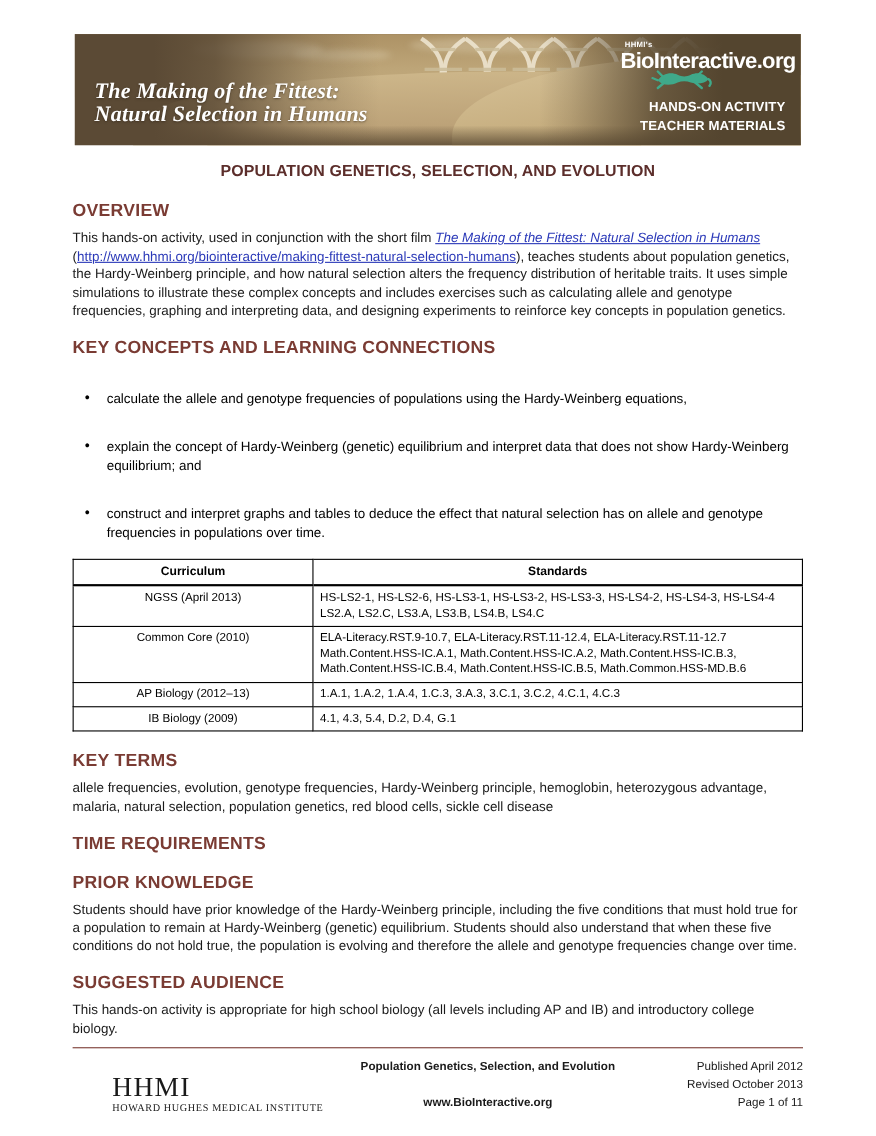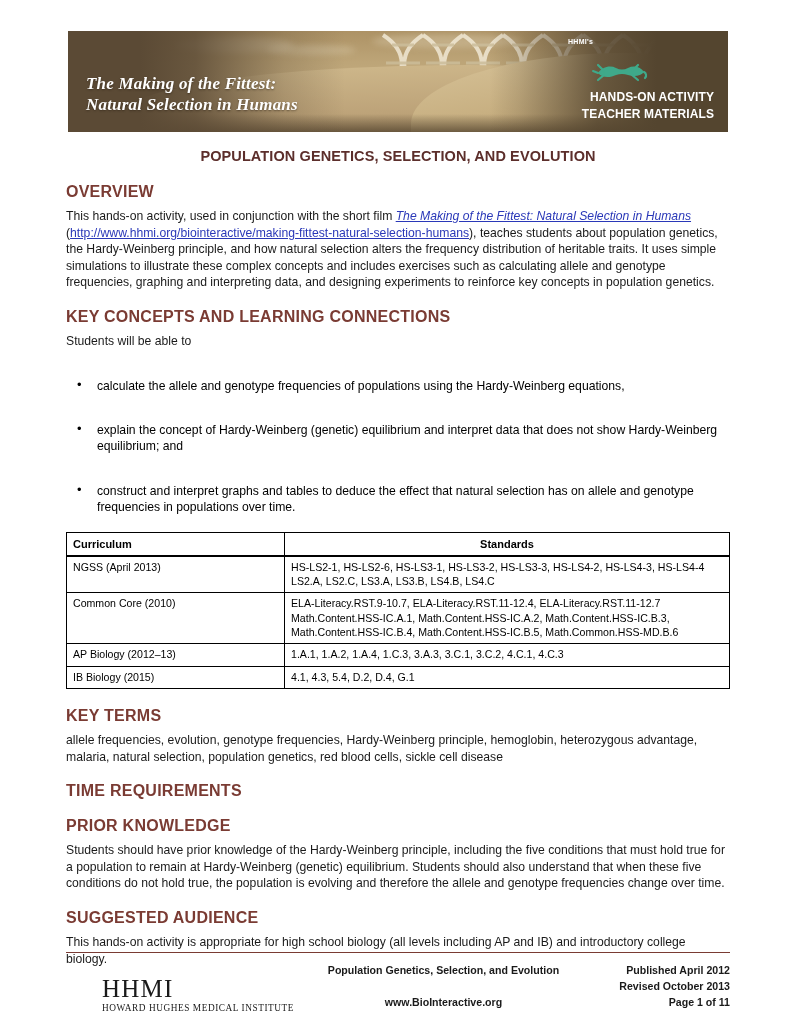--- a/index.html
+++ b/index.html
@@ -94,21 +94,21 @@
   }
 
   .banner-title {
     position: absolute;
     left: 18px;
     top: 42px;
     color: #ffffff;
     font-family: "Liberation Serif", serif;
     font-style: italic;
     font-weight: 700;
-    font-size: 17px;
+    font-size: 20px;
     line-height: 21px;
     letter-spacing: .2px;
     text-shadow: 0 1px 2px rgba(40,30,18,.55);
     white-space: nowrap;
   }
   .banner-title .l2 { display:block; }
 
   .banner-kicker {
     position: absolute;
     right: 14px;
@@ -223,23 +223,23 @@
     vertical-align: top;
     line-height: 14.3px;
   }
   table.curriculum thead th {
     font-weight: 700;
     font-size: 11px;
     border-bottom: 2px solid #000;
     padding-top: 4px;
     padding-bottom: 4px;
   }
-  th.col-curriculum { text-align: left; width: 205px; }
+  th.col-curriculum { text-align: center; width: 205px; }
   th.col-standards { text-align: center; }
-  td.c-name { white-space: nowrap; }
+  td.c-name { white-space: nowrap; text-align: center; }
   td.c-std .std-line { display: block; white-space: nowrap; }
 
   
   .footer {
     position: absolute;
     left: 66px;
     top: 952px;
     width: 664px;
   }
   .footer-rule {
@@ -273,21 +273,21 @@
     font-size: 10.6px;
     font-weight: 700;
     line-height: 16px;
     color: #1a1a1a;
   }
   .f-center .spacer { display:block; height: 16px; }
   .f-right {
     width: 160px;
     text-align: right;
     font-size: 10.6px;
-    font-weight: 700;
+    font-weight: 400;
     line-height: 16px;
     color: #1a1a1a;
   }
   .f-right span, .f-center span { display: block; }
 </style>
 </head>
 <body>
 
 <div class="page">
 
@@ -347,20 +347,21 @@
       <div class="bn-fade-r"></div>
     </div>
 
     <div class="banner-title">
       <span>The Making of the Fittest:</span>
       <span class="l2">Natural Selection in Humans</span>
     </div>
 
     <div class="logo-wrap">
       <div class="logo-hhmi">HHMI's</div>
+      <div class="logo-bio">BioInteractive.org</div>
       <svg class="gecko" viewBox="0 0 56 24">
         <path d="M6 14 C10 8, 18 6, 24 9 C28 11, 32 11, 36 9 C42 6, 49 8, 52 13 C49 17, 42 18, 36 16 C32 14.5, 28 14.5, 24 16 C18 19, 10 19, 6 14 Z" fill="#3fa98a"></path>
         <path d="M52 13 C54 14, 55 17, 53 19" stroke="#3fa98a" stroke-width="2.2" fill="none" stroke-linecap="round"></path>
         <path d="M12 12 L6 6 M12 16 L6 21 M40 12 L46 6 M40 16 L46 21" stroke="#3fa98a" stroke-width="2.2" stroke-linecap="round"></path>
         <path d="M6 14 L1 12" stroke="#3fa98a" stroke-width="2" stroke-linecap="round"></path>
       </svg>
     </div>
 
     <div class="banner-kicker">
       <span>HANDS-ON ACTIVITY</span>
@@ -372,21 +373,20 @@
 
     <div class="doc-title">POPULATION GENETICS, SELECTION, AND EVOLUTION</div>
 
     <div class="sect">
       <h2 class="section">OVERVIEW</h2>
       <p class="body"><span>This hands-on activity, used in conjunction with the short film </span><a class="doclink ital" href="#">The Making of the Fittest: Natural Selection in Humans</a><span> (</span><a class="doclink" href="#">http://www.hhmi.org/biointeractive/making-fittest-natural-selection-humans</a><span>), teaches students about population genetics, the Hardy-Weinberg principle, and how natural selection alters the frequency distribution of heritable traits. It uses simple simulations to illustrate these complex concepts and includes exercises such as calculating allele and genotype frequencies, graphing and interpreting data, and designing experiments to reinforce key concepts in population genetics.</span></p>
     </div>
 
     <div class="sect" style="margin-bottom:16px;">
       <h2 class="section">KEY CONCEPTS AND LEARNING CONNECTIONS</h2>
-      <p class="body">Students will be able to</p>
       <ul class="objectives">
         <li>calculate the allele and genotype frequencies of populations using the Hardy-Weinberg equations,</li>
         <li>explain the concept of Hardy-Weinberg (genetic) equilibrium and interpret data that does not show Hardy-Weinberg equilibrium; and</li>
         <li>construct and interpret graphs and tables to deduce the effect that natural selection has on allele and genotype frequencies in populations over time.</li>
       </ul>
     </div>
 
     <div class="sect" style="margin-bottom:18px;">
       <table class="curriculum">
         <thead>
@@ -411,21 +411,21 @@
               <span class="std-line">Math.Content.HSS-IC.B.4, Math.Content.HSS-IC.B.5, Math.Common.HSS-MD.B.6</span>
             </td>
           </tr>
           <tr>
             <td class="c-name">AP Biology (2012–13)</td>
             <td class="c-std">
               <span class="std-line">1.A.1, 1.A.2, 1.A.4, 1.C.3, 3.A.3, 3.C.1, 3.C.2, 4.C.1, 4.C.3</span>
             </td>
           </tr>
           <tr>
-            <td class="c-name">IB Biology (2015)</td>
+            <td class="c-name">IB Biology (2009)</td>
             <td class="c-std">
               <span class="std-line">4.1, 4.3, 5.4, D.2, D.4, G.1</span>
             </td>
           </tr>
         </tbody>
       </table>
     </div>
 
     <div class="sect">
       <h2 class="section">KEY TERMS</h2>

